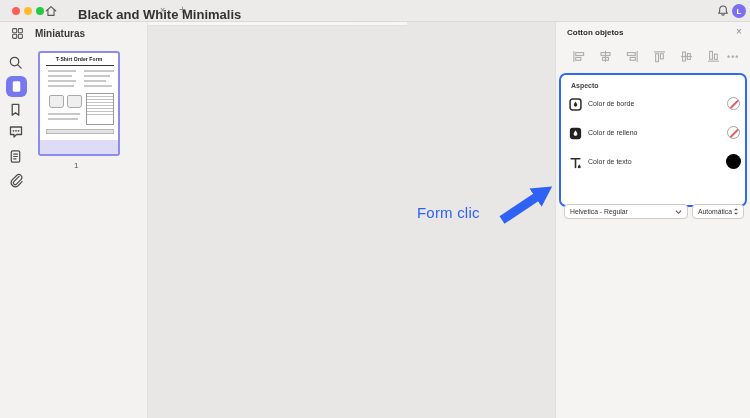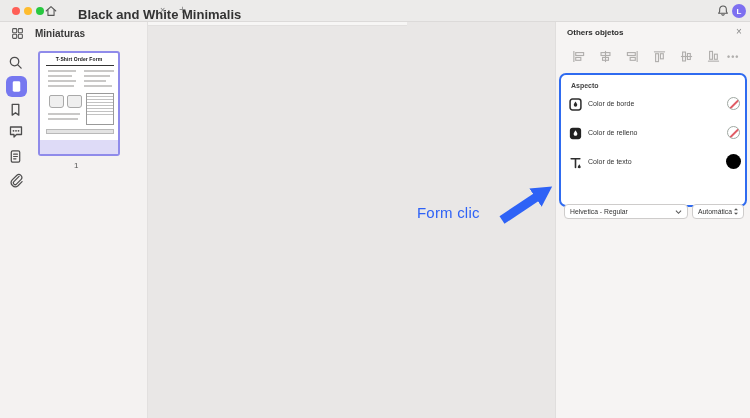--- a/index.html
+++ b/index.html
@@ -669,21 +669,21 @@
       </span>
     </div>
     <span class="collapsechev">
       <svg width="9" height="7" viewBox="0 0 8 7" fill="none" stroke="#777" stroke-width="1.2">
           <path d="M1 2l3 3 3-3"></path>
         </svg>
     </span>
   </div>
 
   <div class="rightpanel">
-    <span class="rptitle">Others objetos</span>
+    <span class="rptitle">Cotton objetos</span>
     <span class="rpclose">×</span>
     <span><div class="alicon" style="left: 16px;"><svg width="13" height="13" viewBox="0 0 14 14" fill="none" stroke="#b0aeac" stroke-width="1.2">
             <path d="M2 1v12"></path>
             <rect x="4" y="2.8" width="8.5" height="3.1"></rect>
             <rect x="4" y="8" width="5.5" height="3.1"></rect>
           </svg></div><div class="alicon" style="left: 43px;"><svg width="13" height="13" viewBox="0 0 14 14" fill="none" stroke="#b0aeac" stroke-width="1.2">
             <path d="M7 1v12"></path>
             <rect x="2.2" y="2.8" width="9.6" height="3.1"></rect>
             <rect x="3.8" y="8" width="6.4" height="3.1"></rect>
           </svg></div><div class="alicon" style="left: 70px;"><svg width="13" height="13" viewBox="0 0 14 14" fill="none" stroke="#b0aeac" stroke-width="1.2">

